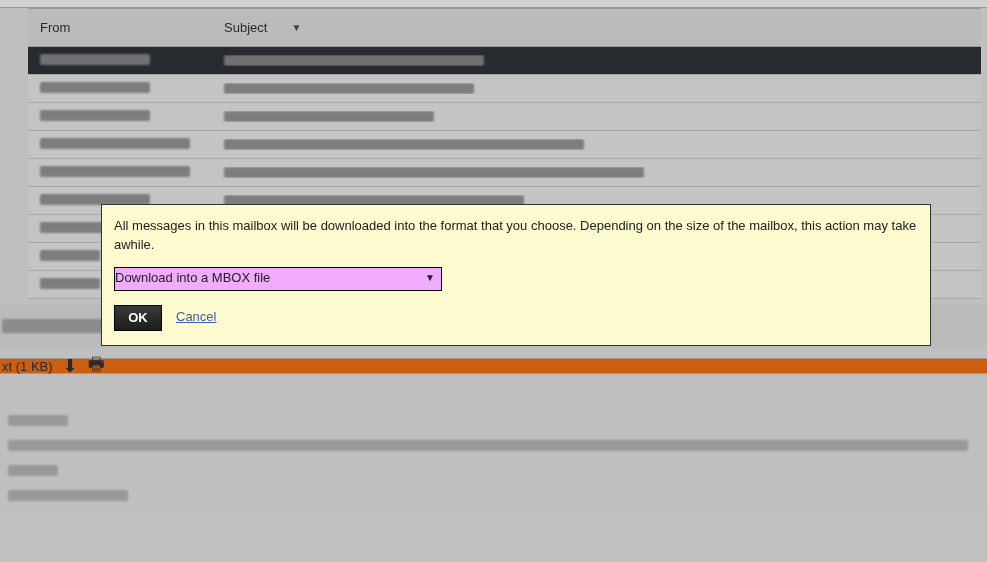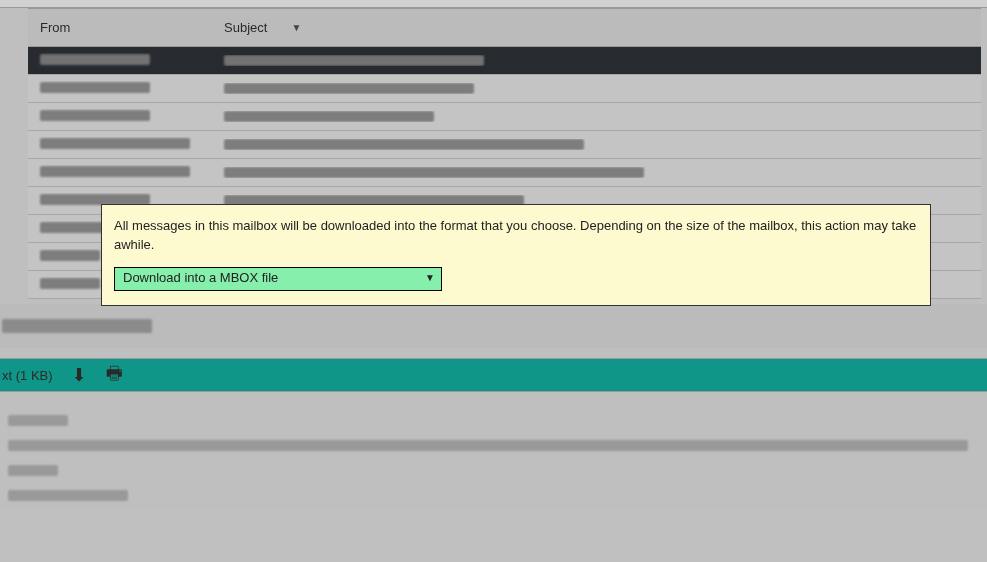--- a/index.html
+++ b/index.html
@@ -30,23 +30,23 @@
   .blurred span {
     display: inline-block; background: #999; height: 11px; border-radius: 2px;
     filter: blur(1px);
   }
   .row.selected .blurred span { background: #8b8b8b; }
   .row .blurred.from span { width: 110px; }
   .row .blurred.subject span { width: 300px; }
 
   
   .preview-bar {
-    position: absolute; left: 0; right: 0; top: 358px; height: 34px;
-    border-top: 1px solid #bbb; border-bottom: 1px solid #bbb; background: #14b8a6;
-    display: flex; align-items: center; gap: 19px; padding-left: 2px; color: #333;
+    position: absolute; left: 0; right: 0; top: 358px; height: 16px;
+    border-top: 1px solid #bbb; border-bottom: 1px solid #bbb; background: #f97316;
+    display: flex; align-items: center; gap: 10px; padding-left: 2px; color: #333;
   }
   .preview-bar .icon { font-size: 18px; color: #333; }
   .preview-body {
     position: absolute; left: 0; right: 0; top: 392px; bottom: 0;
     padding: 12px 8px; color: #888;
   }
   .preview-body .line { margin: 10px 0; }
   .preview-body .line i {
     display: inline-block; background: #bbb; height: 11px; border-radius: 2px;
     filter: blur(1px);
@@ -66,21 +66,21 @@
   
   .dialog {
     position: absolute; left: 101px; top: 204px; width: 830px;
     background: #fdfad0; border: 1px solid #333; padding: 12px 12px 14px;
     color: #222; line-height: 1.45;
   }
   .field-row { margin-top: 12px; }
   .select {
     width: 328px; height: 24px; border: 1px solid #000;
     display: inline-flex; align-items: center; justify-content: space-between;
-    padding: 0 6px 0 8px; background: #86efac; font-size: 13px;
+    padding: 0 6px 0 0; background: #f0abfc; font-size: 13px;
     cursor: pointer;
   }
   .select .tri { font-size: 10px; }
   .btn-row { margin-top: 14px; display: flex; align-items: center; gap: 14px; }
   .ok-btn {
     background: linear-gradient(#3a3a3a, #1e1e1e);
     color: #fff; border: 1px solid #000; height: 26px; min-width: 48px;
     font-weight: bold; font-size: 13px; cursor: pointer; padding: 0 12px;
   }
   .cancel-link { color: #3b5fa4; text-decoration: underline; cursor: pointer; }
@@ -174,13 +174,17 @@
 <div class="dim"></div>
 
 <div class="dialog">
   <div>All messages in this mailbox will be downloaded into the format that you choose. Depending on the size of the mailbox, this action may take awhile.</div>
   <div class="field-row">
     <div class="select">
       <span>Download into a MBOX file</span>
       <span class="tri">▼</span>
     </div>
   </div>
+  <div class="btn-row">
+    <button class="ok-btn">OK</button>
+    <a class="cancel-link">Cancel</a>
+  </div>
 </div>
 
 </body></html>

